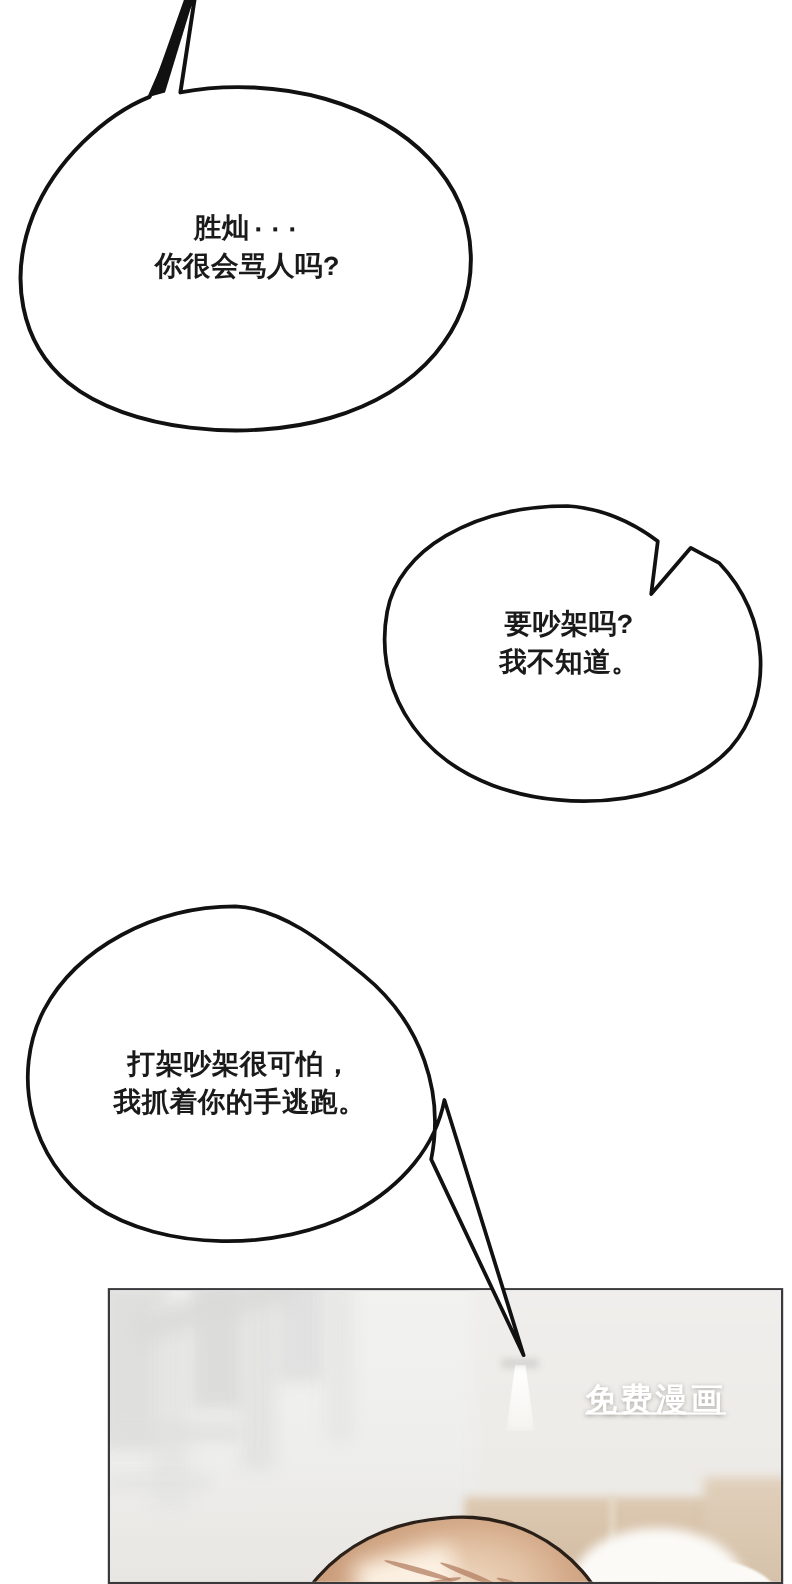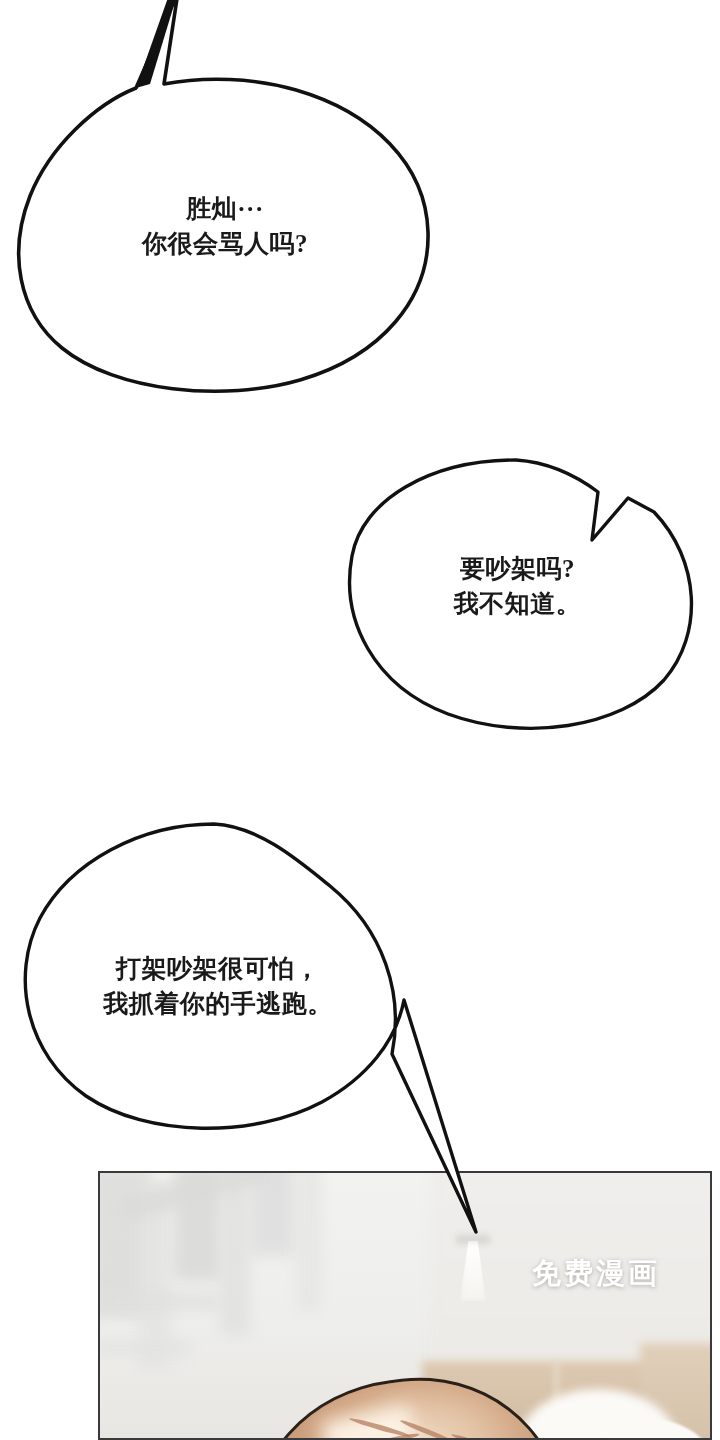--- a/index.html
+++ b/index.html
@@ -35,21 +35,21 @@
   }
 
   .bubble-text {
     position: absolute;
     text-align: center;
     color: #1a1a1a;
     font-weight: bold;
     line-height: 1.38;
     letter-spacing: 0.5px;
     white-space: pre-line;
-    font-family: Liberation Serif, serif;
+    font-family: Liberation Mono, monospace;
   }
 
   #bubble-text-1 {
     left: 60px;
     top: 192px;
     width: 330px;
     font-size: 25px;
   }
   #bubble-text-2 {
     left: 400px;
@@ -232,20 +232,21 @@
   }
   .wm-sub {
     margin-top: 8px;
     font-size: 29px;
     font-weight: bold;
     letter-spacing: 3px;
     color: #ffffff;
     text-shadow: 0 1px 4px rgba(110,105,100,0.5);
     line-height: 1;
     font-family: "Liberation Sans", "DejaVu Sans", sans-serif;
+    text-decoration: underline;
   }
 </style>
 </head>
 <body>
 
 <div id="page">
 
   <div id="art-panel">
     <div class="panel-bg"></div>
 

